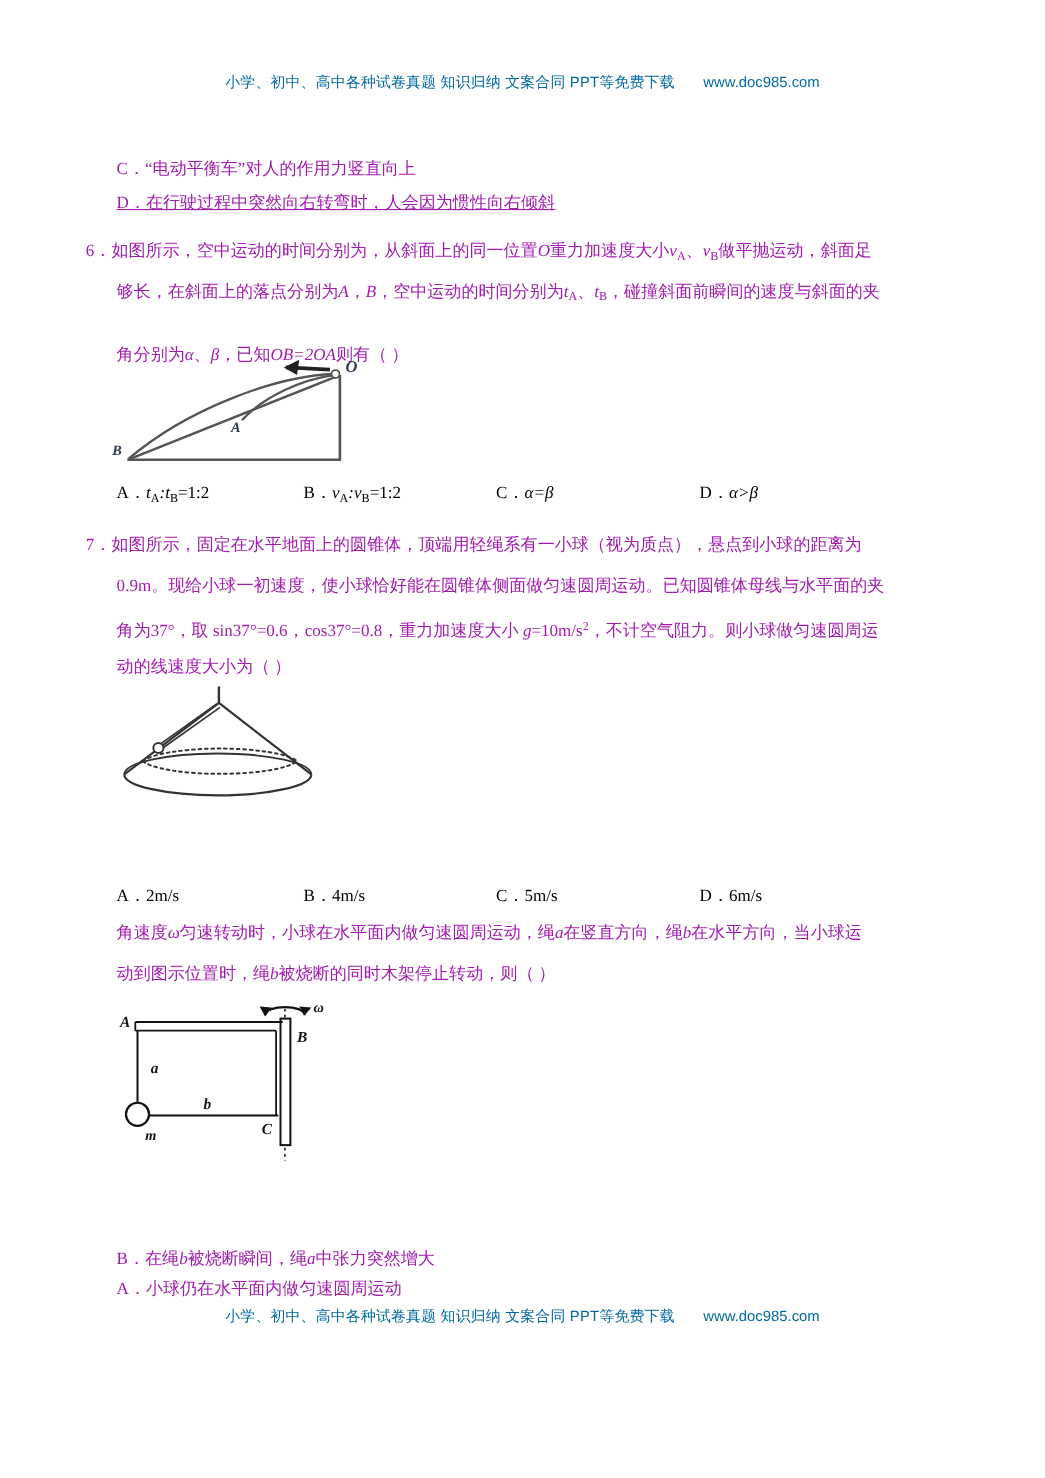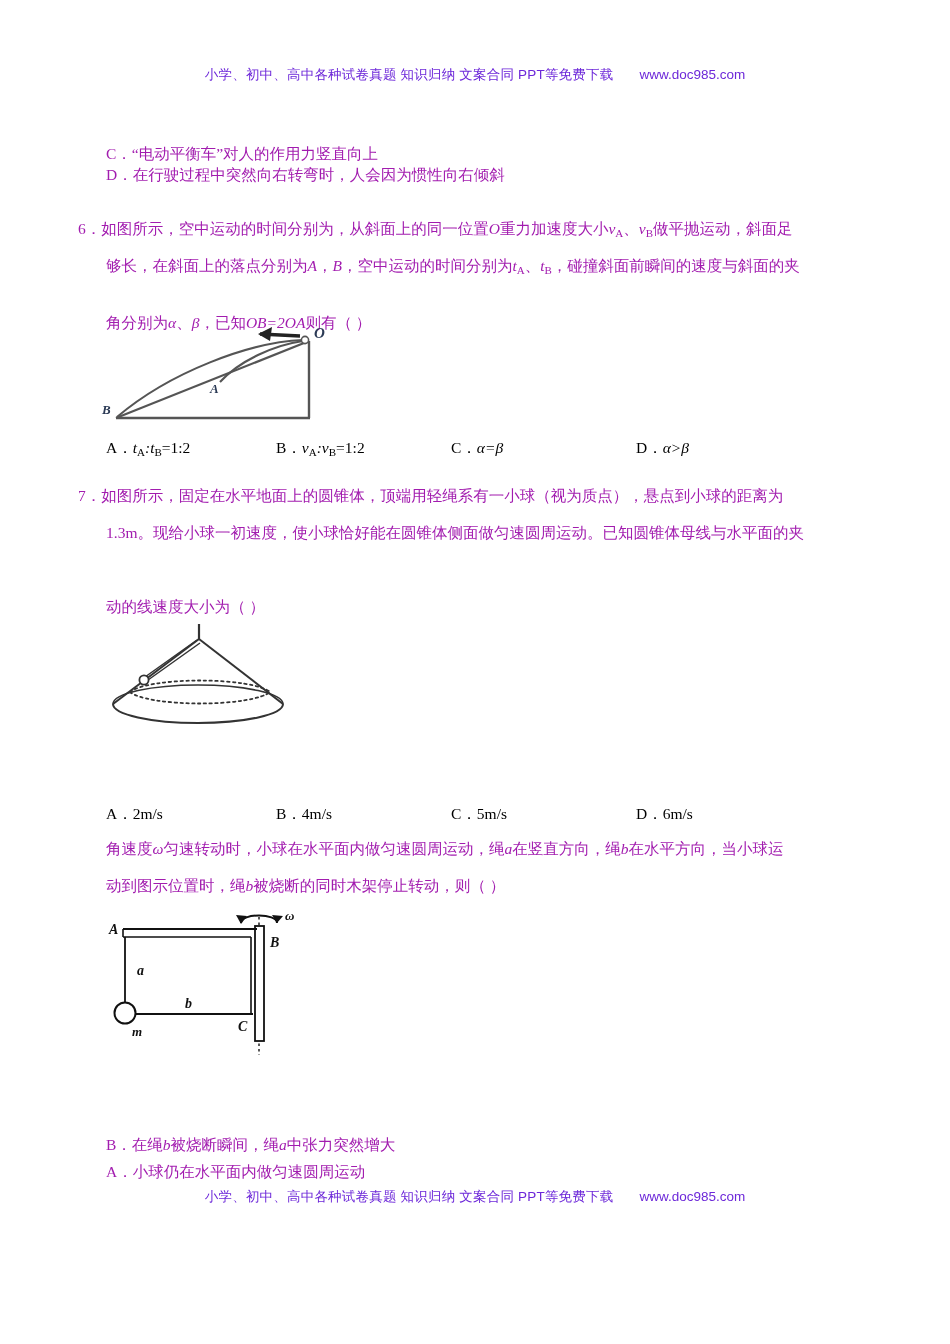--- a/index.html
+++ b/index.html
@@ -23,21 +23,21 @@
   }
 
   
   .watermark {
     position: absolute;
     left: 0;
     width: 950px;
     text-align: center;
     font-family: "Liberation Sans", "DejaVu Sans", sans-serif;
     font-size: 13.5px;
-    color: #6d28d9;
+    color: #0369a1;
     letter-spacing: 0.2px;
     white-space: nowrap;
   }
   .watermark .url {
     margin-left: 26px;
     letter-spacing: 0;
   }
   .watermark-top { top: 66px; }
   .watermark-bottom { top: 1188px; }
   .line {
@@ -89,21 +89,21 @@
 </head>
 <body>
 
 <div class="page">
 
   <div class="watermark watermark-top">
     <span>小学、初中、高中各种试卷真题 知识归纳 文案合同 PPT等免费下载</span><span class="url">www.doc985.com</span>
   </div>
 
   <div class="line indent-opt" style="top:144px;">C．“电动平衡车”对人的作用力竖直向上</div>
-  <div class="line indent-opt" style="top:165px;">D．在行驶过程中突然向右转弯时，人会因为惯性向右倾斜</div>
+  <div class="line indent-opt" style="top:175px;text-decoration:underline;">D．在行驶过程中突然向右转弯时，人会因为惯性向右倾斜</div>
 
   <div class="line indent-num" style="top:219px;">
     <span>6．</span><span>如图所示，空中运动的时间分别为，从斜面上的同一位置</span><i class="sym">O</i><span>重力加速度大小</span><i class="v">v</i><span class="sub">A</span><span>、</span><i class="v">v</i><span class="sub">B</span><span>做平抛运动，斜面足</span>
   </div>
 
   <div class="line indent-body" style="top:256px;">
     <span>够长，在斜面上的落点分别为</span><i class="sym">A</i><span>，</span><i class="sym">B</i><span>，空中运动的时间分别为</span><i class="v">t</i><span class="sub">A</span><span>、</span><i class="v">t</i><span class="sub">B</span><span>，碰撞斜面前瞬间的速度与斜面的夹</span>
   </div>
 
   <div class="line indent-body" style="top:293px;margin-top:20px;">
@@ -134,21 +134,24 @@
     </svg>
   </div>
 
   <div class="optrow" style="top:438px;">
     <span class="opt" style="width:170px;"><span>A．</span><i class="v">t</i><span class="sub">A</span><i class="v">:t</i><span class="sub">B</span><span>=1:2</span></span><span class="opt" style="width:175px;"><span>B．</span><i class="v">v</i><span class="sub">A</span><i class="v">:v</i><span class="sub">B</span><span>=1:2</span></span><span class="opt" style="width:185px;"><span>C．</span><i class="sym">α=β</i></span><span class="opt"><span>D．</span><i class="sym">α&gt;β</i></span>
   </div>
 
   <div class="line indent-num" style="top:486px;">
     <span>7．</span><span>如图所示，固定在水平地面上的圆锥体，顶端用轻绳系有一小球（视为质点），悬点到小球的距离为</span>
   </div>
-  <div class="line indent-body" style="top:523px;">1.3m。现给小球一初速度，使小球恰好能在圆锥体侧面做匀速圆周运动。已知圆锥体母线与水平面的夹</div>
+  <div class="line indent-body" style="top:523px;">0.9m。现给小球一初速度，使小球恰好能在圆锥体侧面做匀速圆周运动。已知圆锥体母线与水平面的夹</div>
+  <div class="line indent-body" style="top:560px;">
+    <span>角为37°，取 sin37°=0.6，cos37°=0.8，重力加速度大小 </span><i class="v">g</i><span>=10m/s</span><span class="sup">2</span><span>，不计空气阻力。则小球做匀速圆周运</span>
+  </div>
   <div class="line indent-body" style="top:597px;">动的线速度大小为（      ）</div>
 
   <div class="figure" style="left:100px; top:622px;">
     <svg width="265" height="125" viewBox="0 0 265 125">
 
       <line x1="99" y1="2" x2="99" y2="17" stroke="#333333" stroke-width="2.2"></line>
 
       <line x1="99" y1="17" x2="13" y2="82" stroke="#333333" stroke-width="2"></line>
 
       <line x1="99" y1="17" x2="183" y2="82" stroke="#333333" stroke-width="2"></line>

